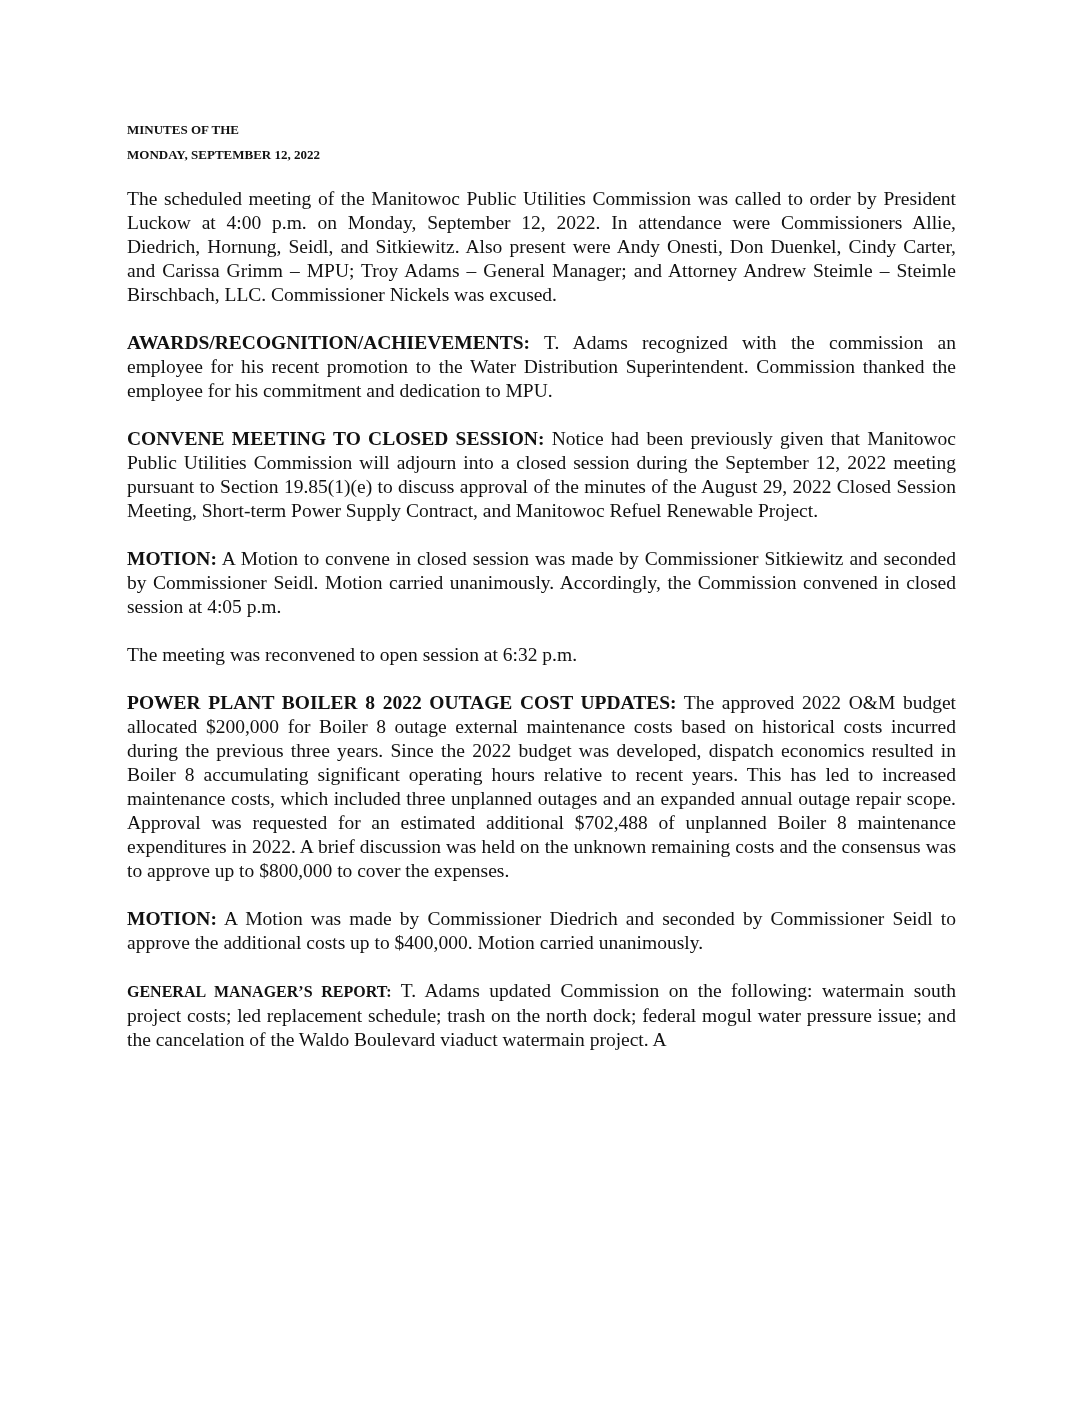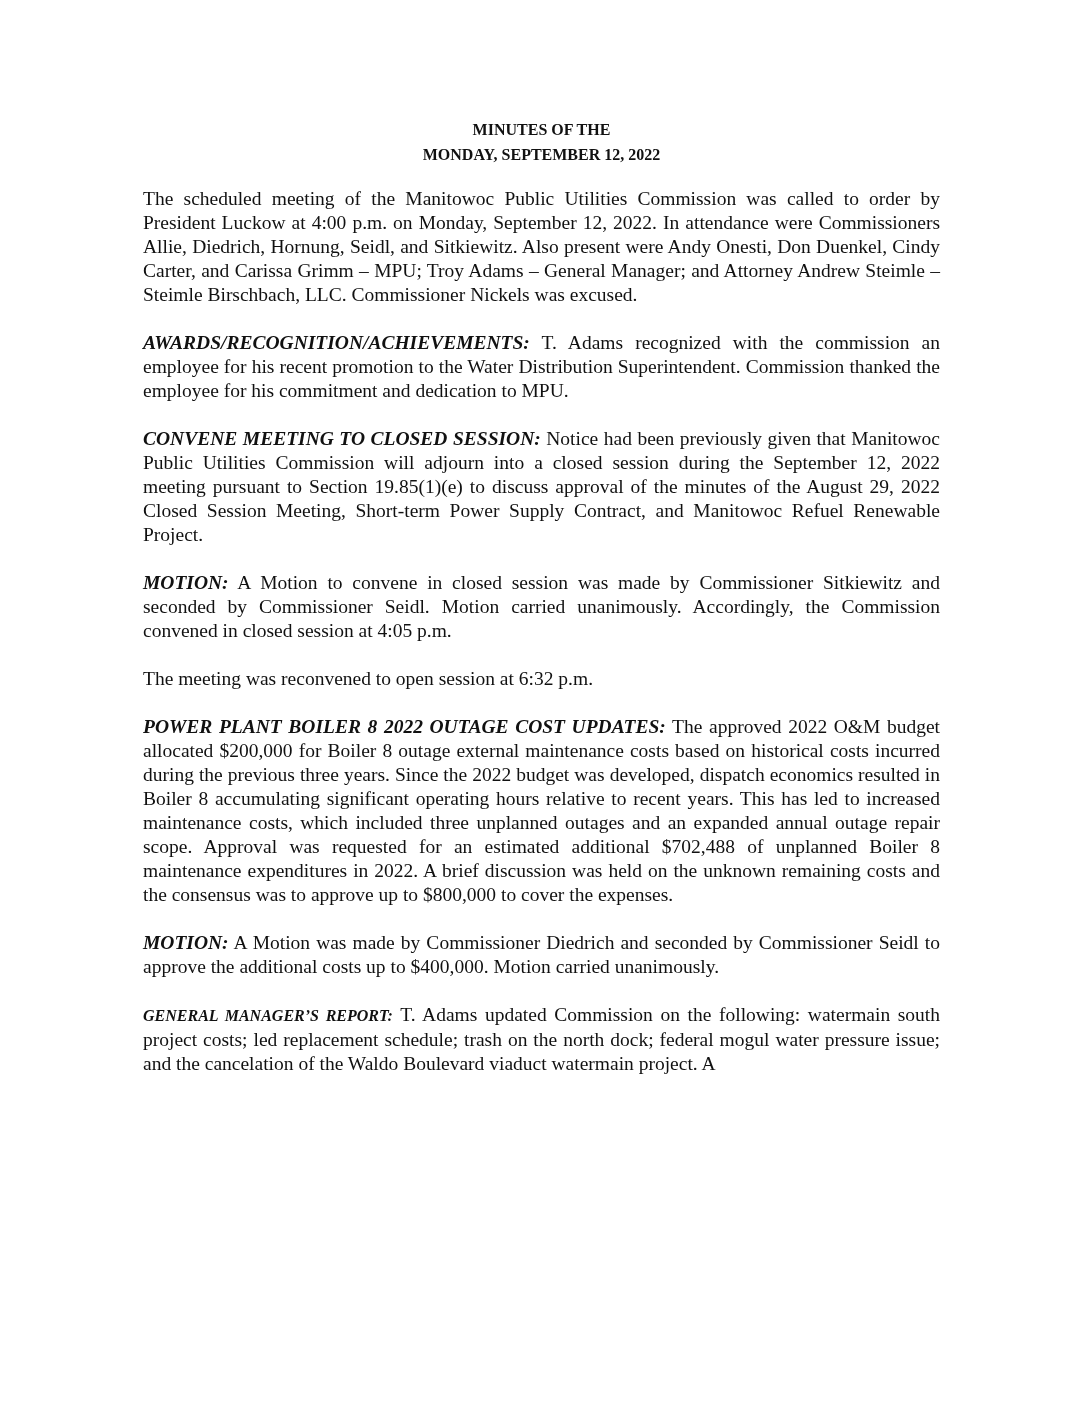--- a/index.html
+++ b/index.html
@@ -15,38 +15,36 @@
       font-family: "Liberation Serif", "DejaVu Serif", serif;
       color: #111111;
     }
     .page {
       position: absolute;
       left: 127px;
       top: 117px;
       width: 829px;
     }
     .title-block {
-      text-align: center;
       font-weight: bold;
-      font-size: 16px;
+      font-size: 13px;
       line-height: 25px;
       margin: 0 0 20px 0;
     }
     .title-block div { white-space: nowrap; }
     p {
-      margin: 16px;
+      margin: 0;
       font-size: 19.5px;
       line-height: 24px;
       text-align: justify;
       text-align-last: left;
     }
     .para { margin-bottom: 24px; }
     .heading {
       font-weight: bold;
-      font-style: italic;
     }
     .heading.large {
       font-size: 16px;
     }
   </style>
 </head>
 <body>
 
 <div class="page">
 

